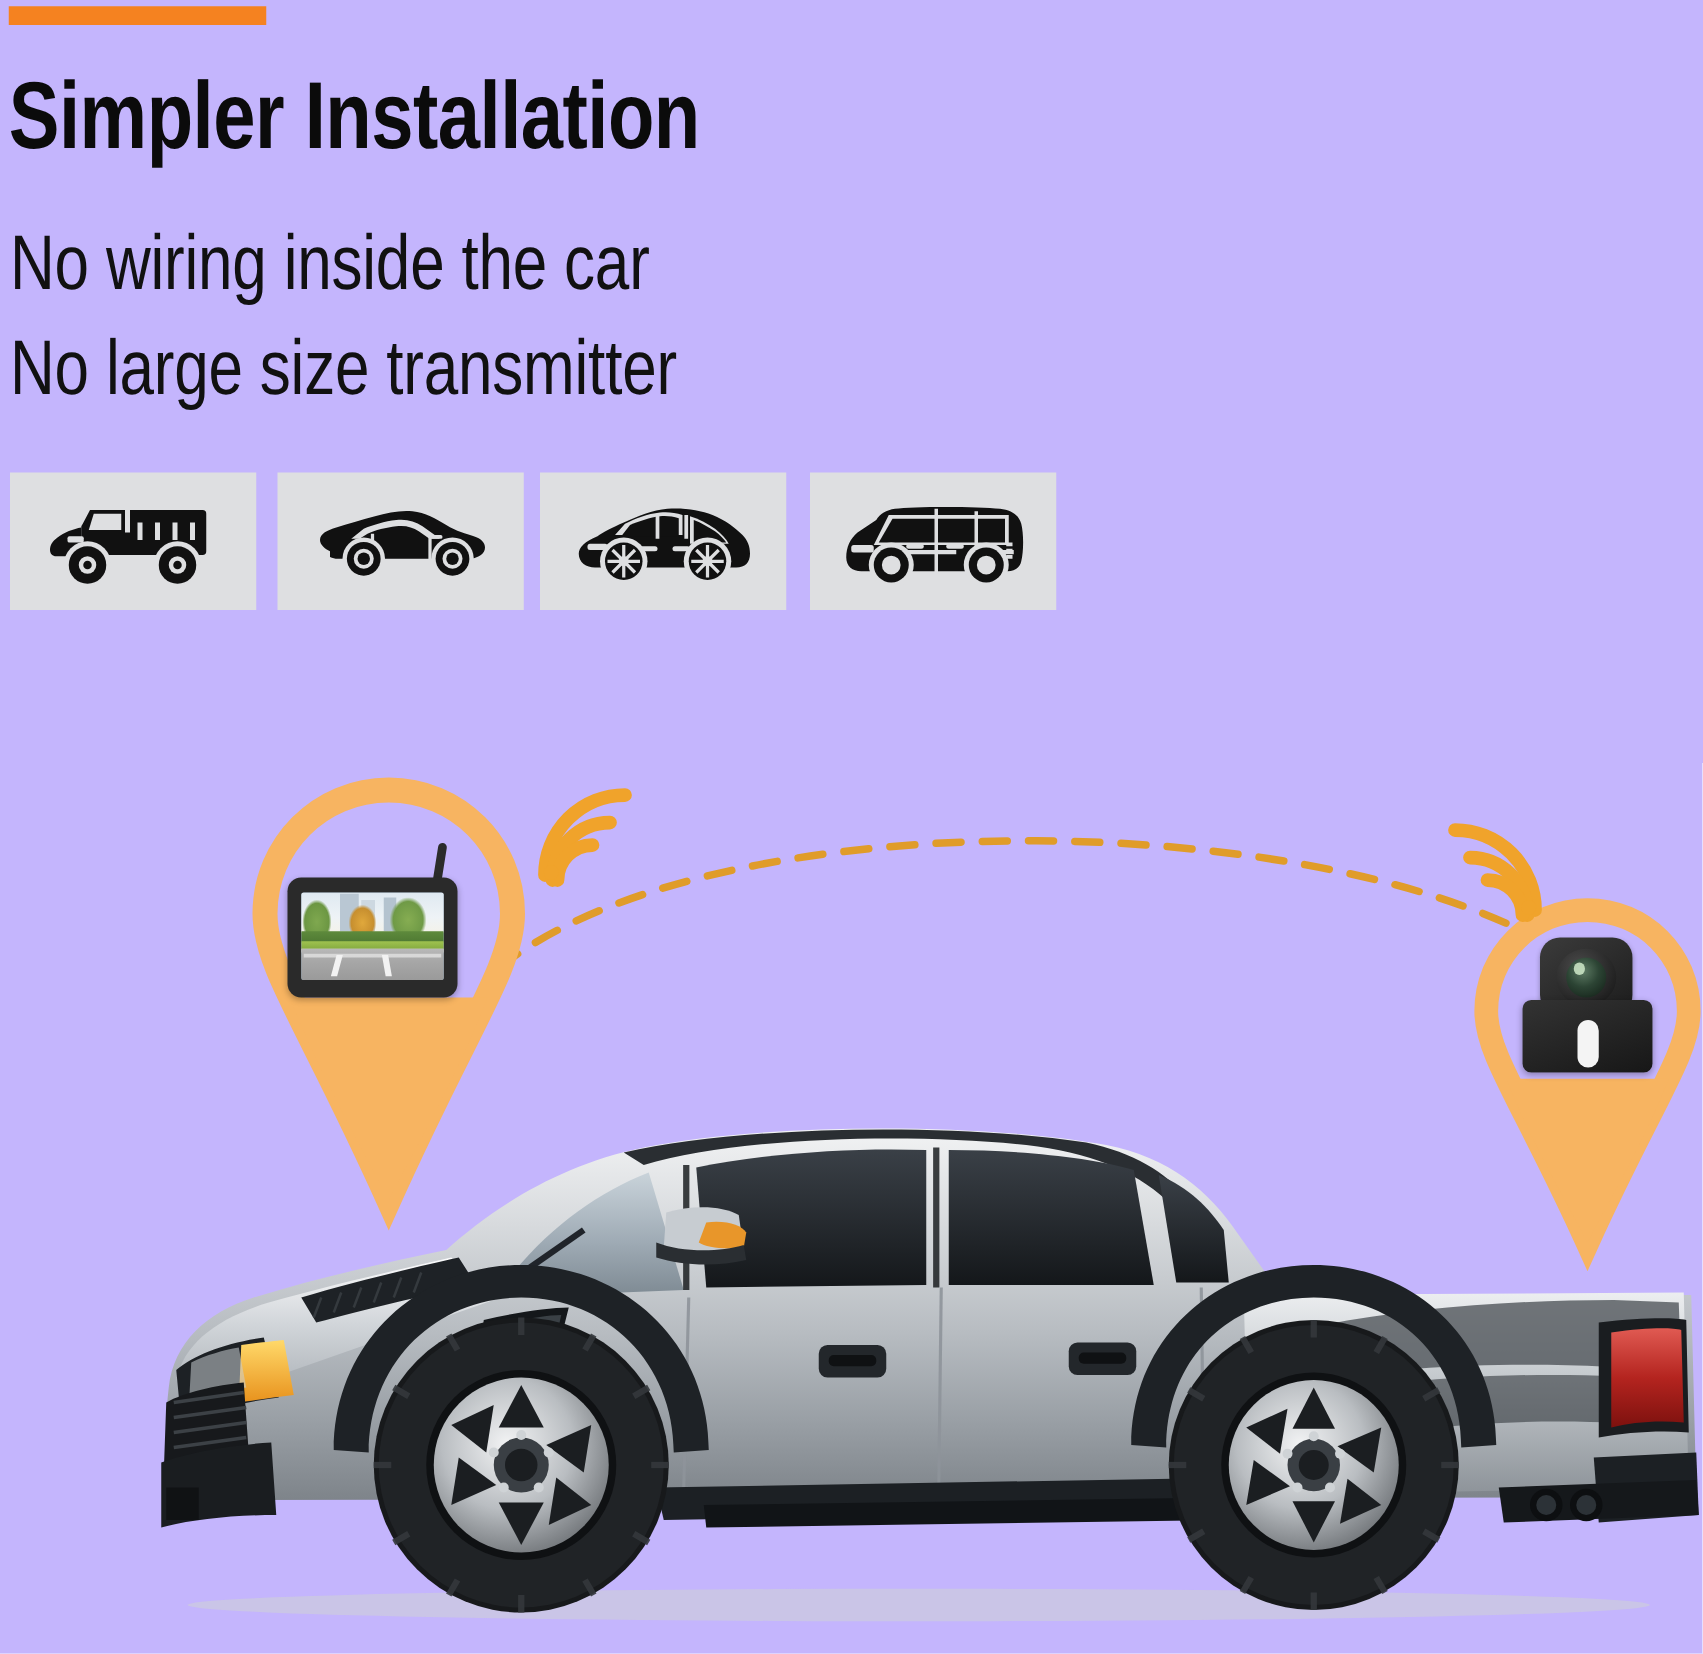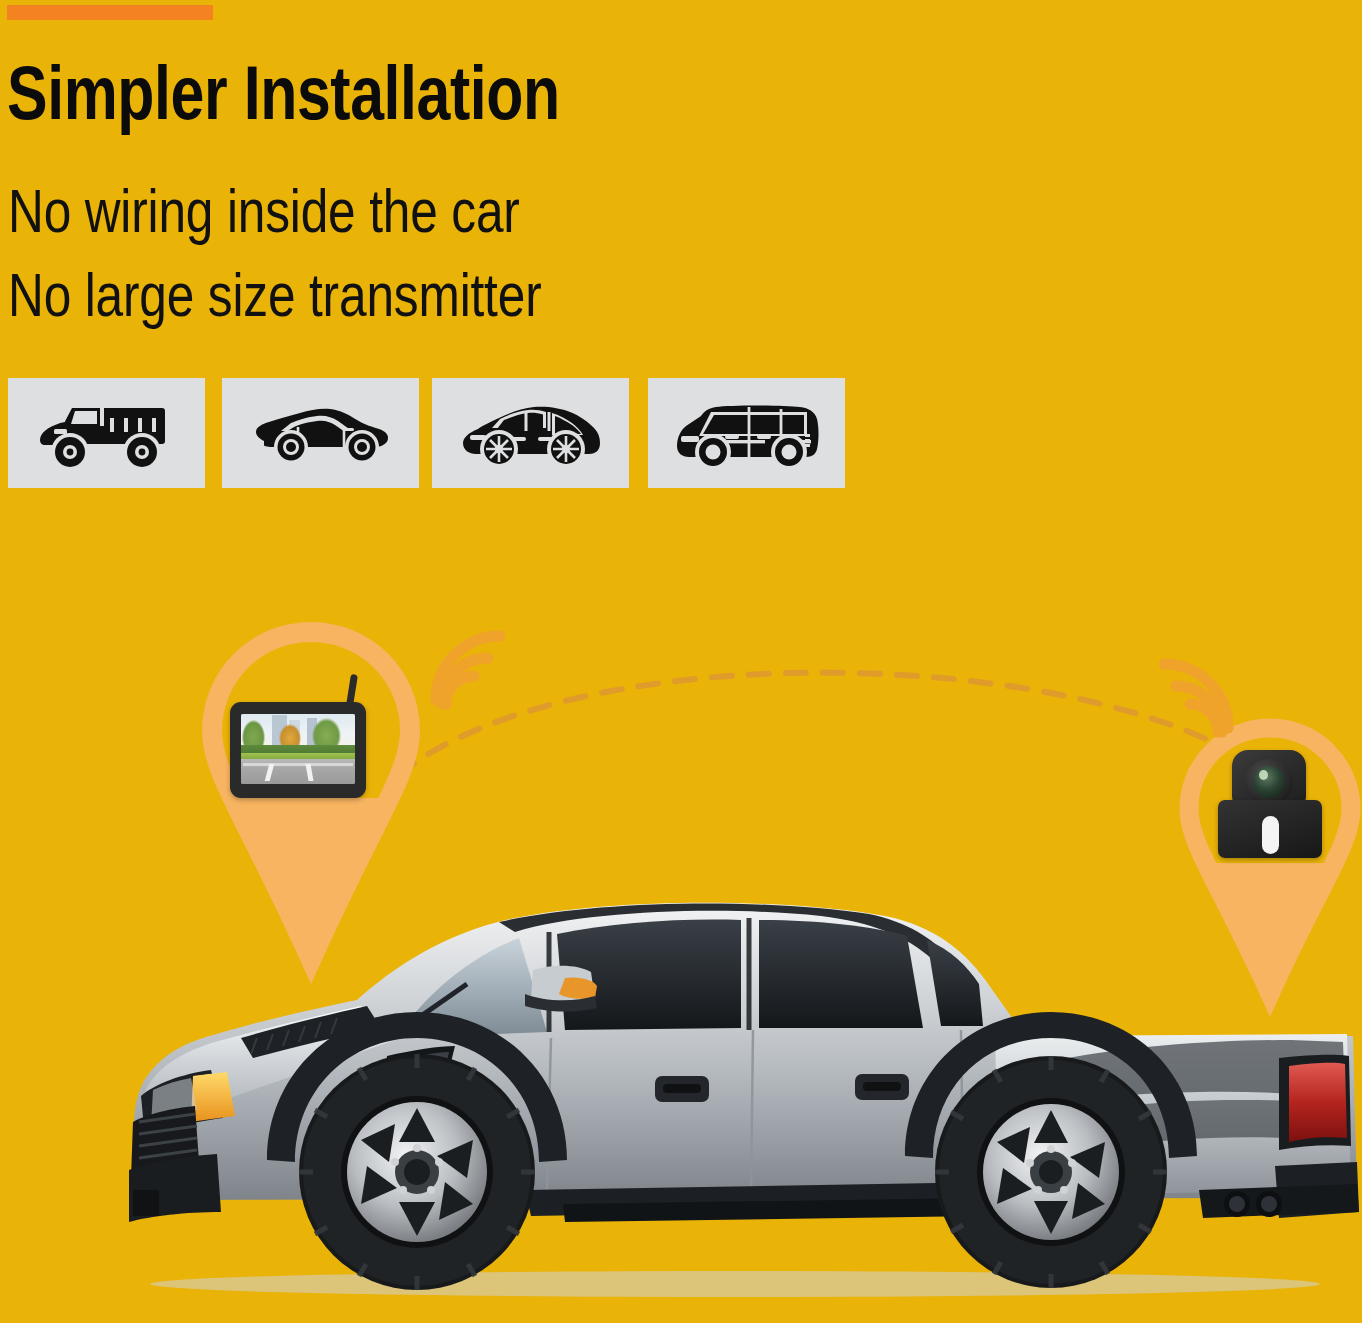--- a/index.html
+++ b/index.html
@@ -1,21 +1,21 @@
 <!DOCTYPE html>
 <html><head>
 <meta charset="utf-8">
 <style>
   html,body{margin:0;padding:0;background:#ffffff;}
   body{
     width:1362px;height:1323px;position:relative;overflow:hidden;
     font-family:"Liberation Sans", sans-serif;
     -webkit-font-smoothing:antialiased;
   }
-  .stage{position:absolute;inset:0;background:#eab308;}
+  .stage{position:absolute;inset:0;background:#c4b5fd;}
 
   
   .accent-bar{
     position:absolute;left:7px;top:5px;width:206px;height:15px;
     background:#F58220;
   }
 
   
   .headline{
     position:absolute;left:7px;top:52px;

